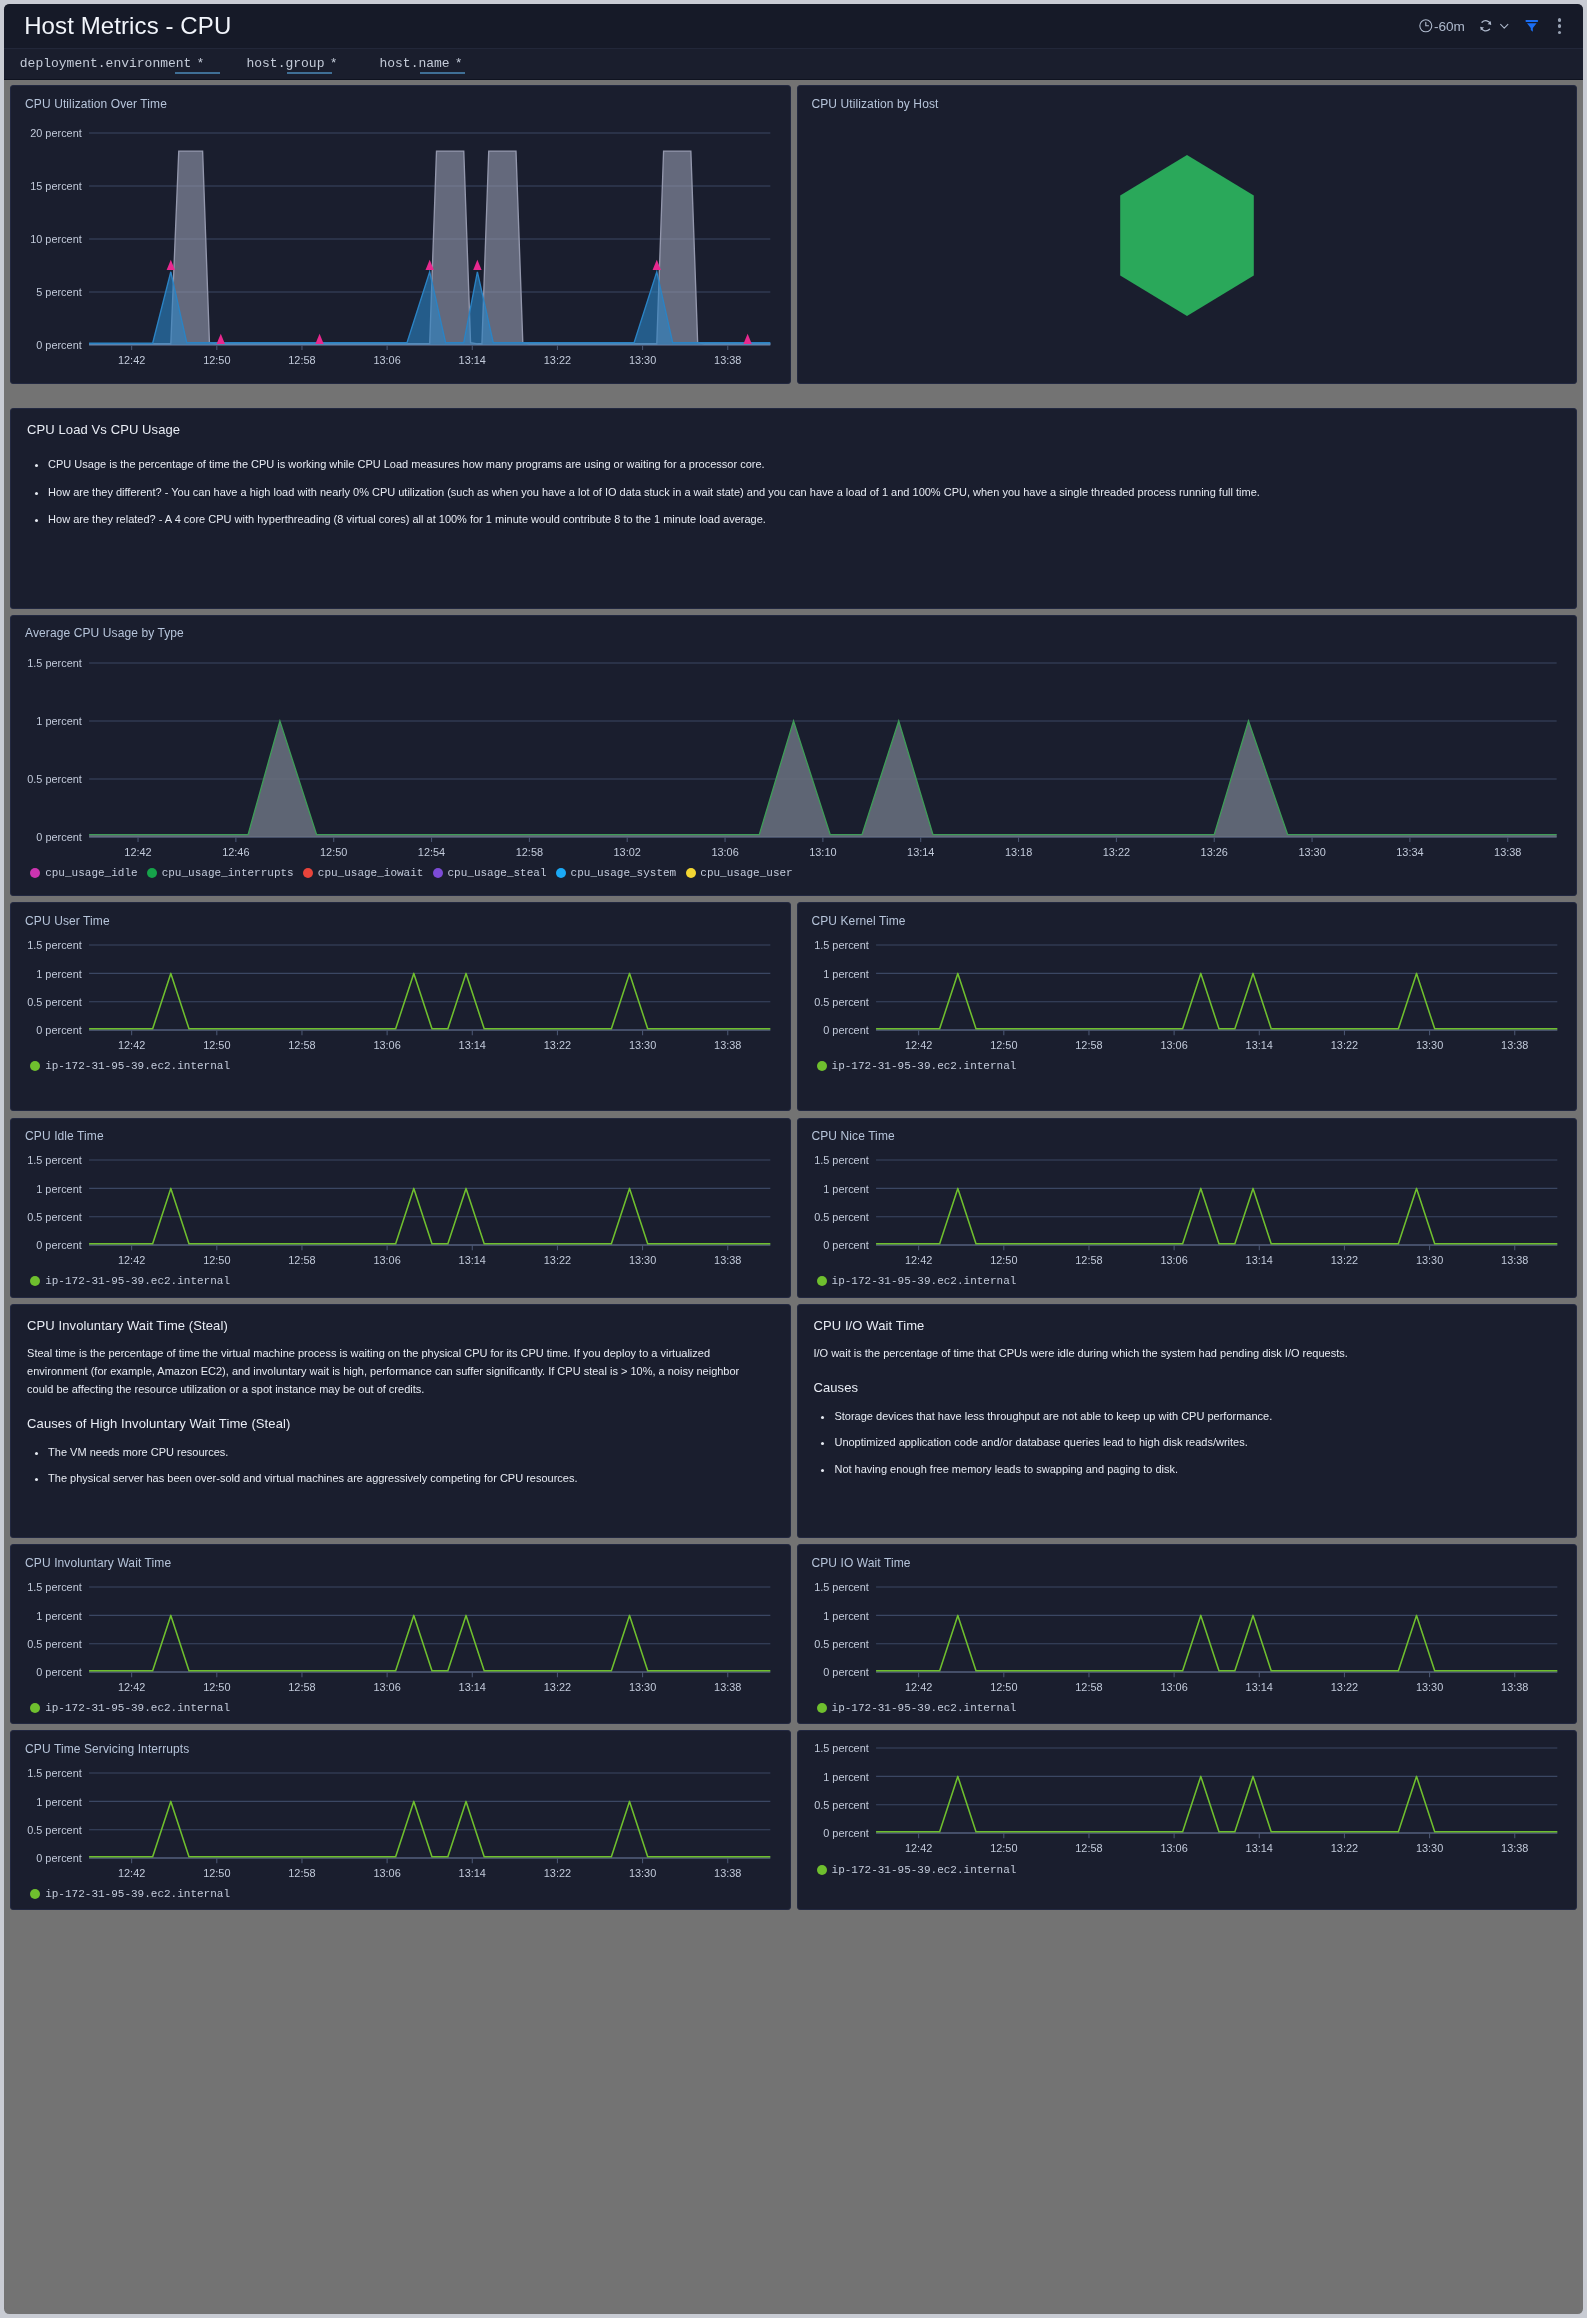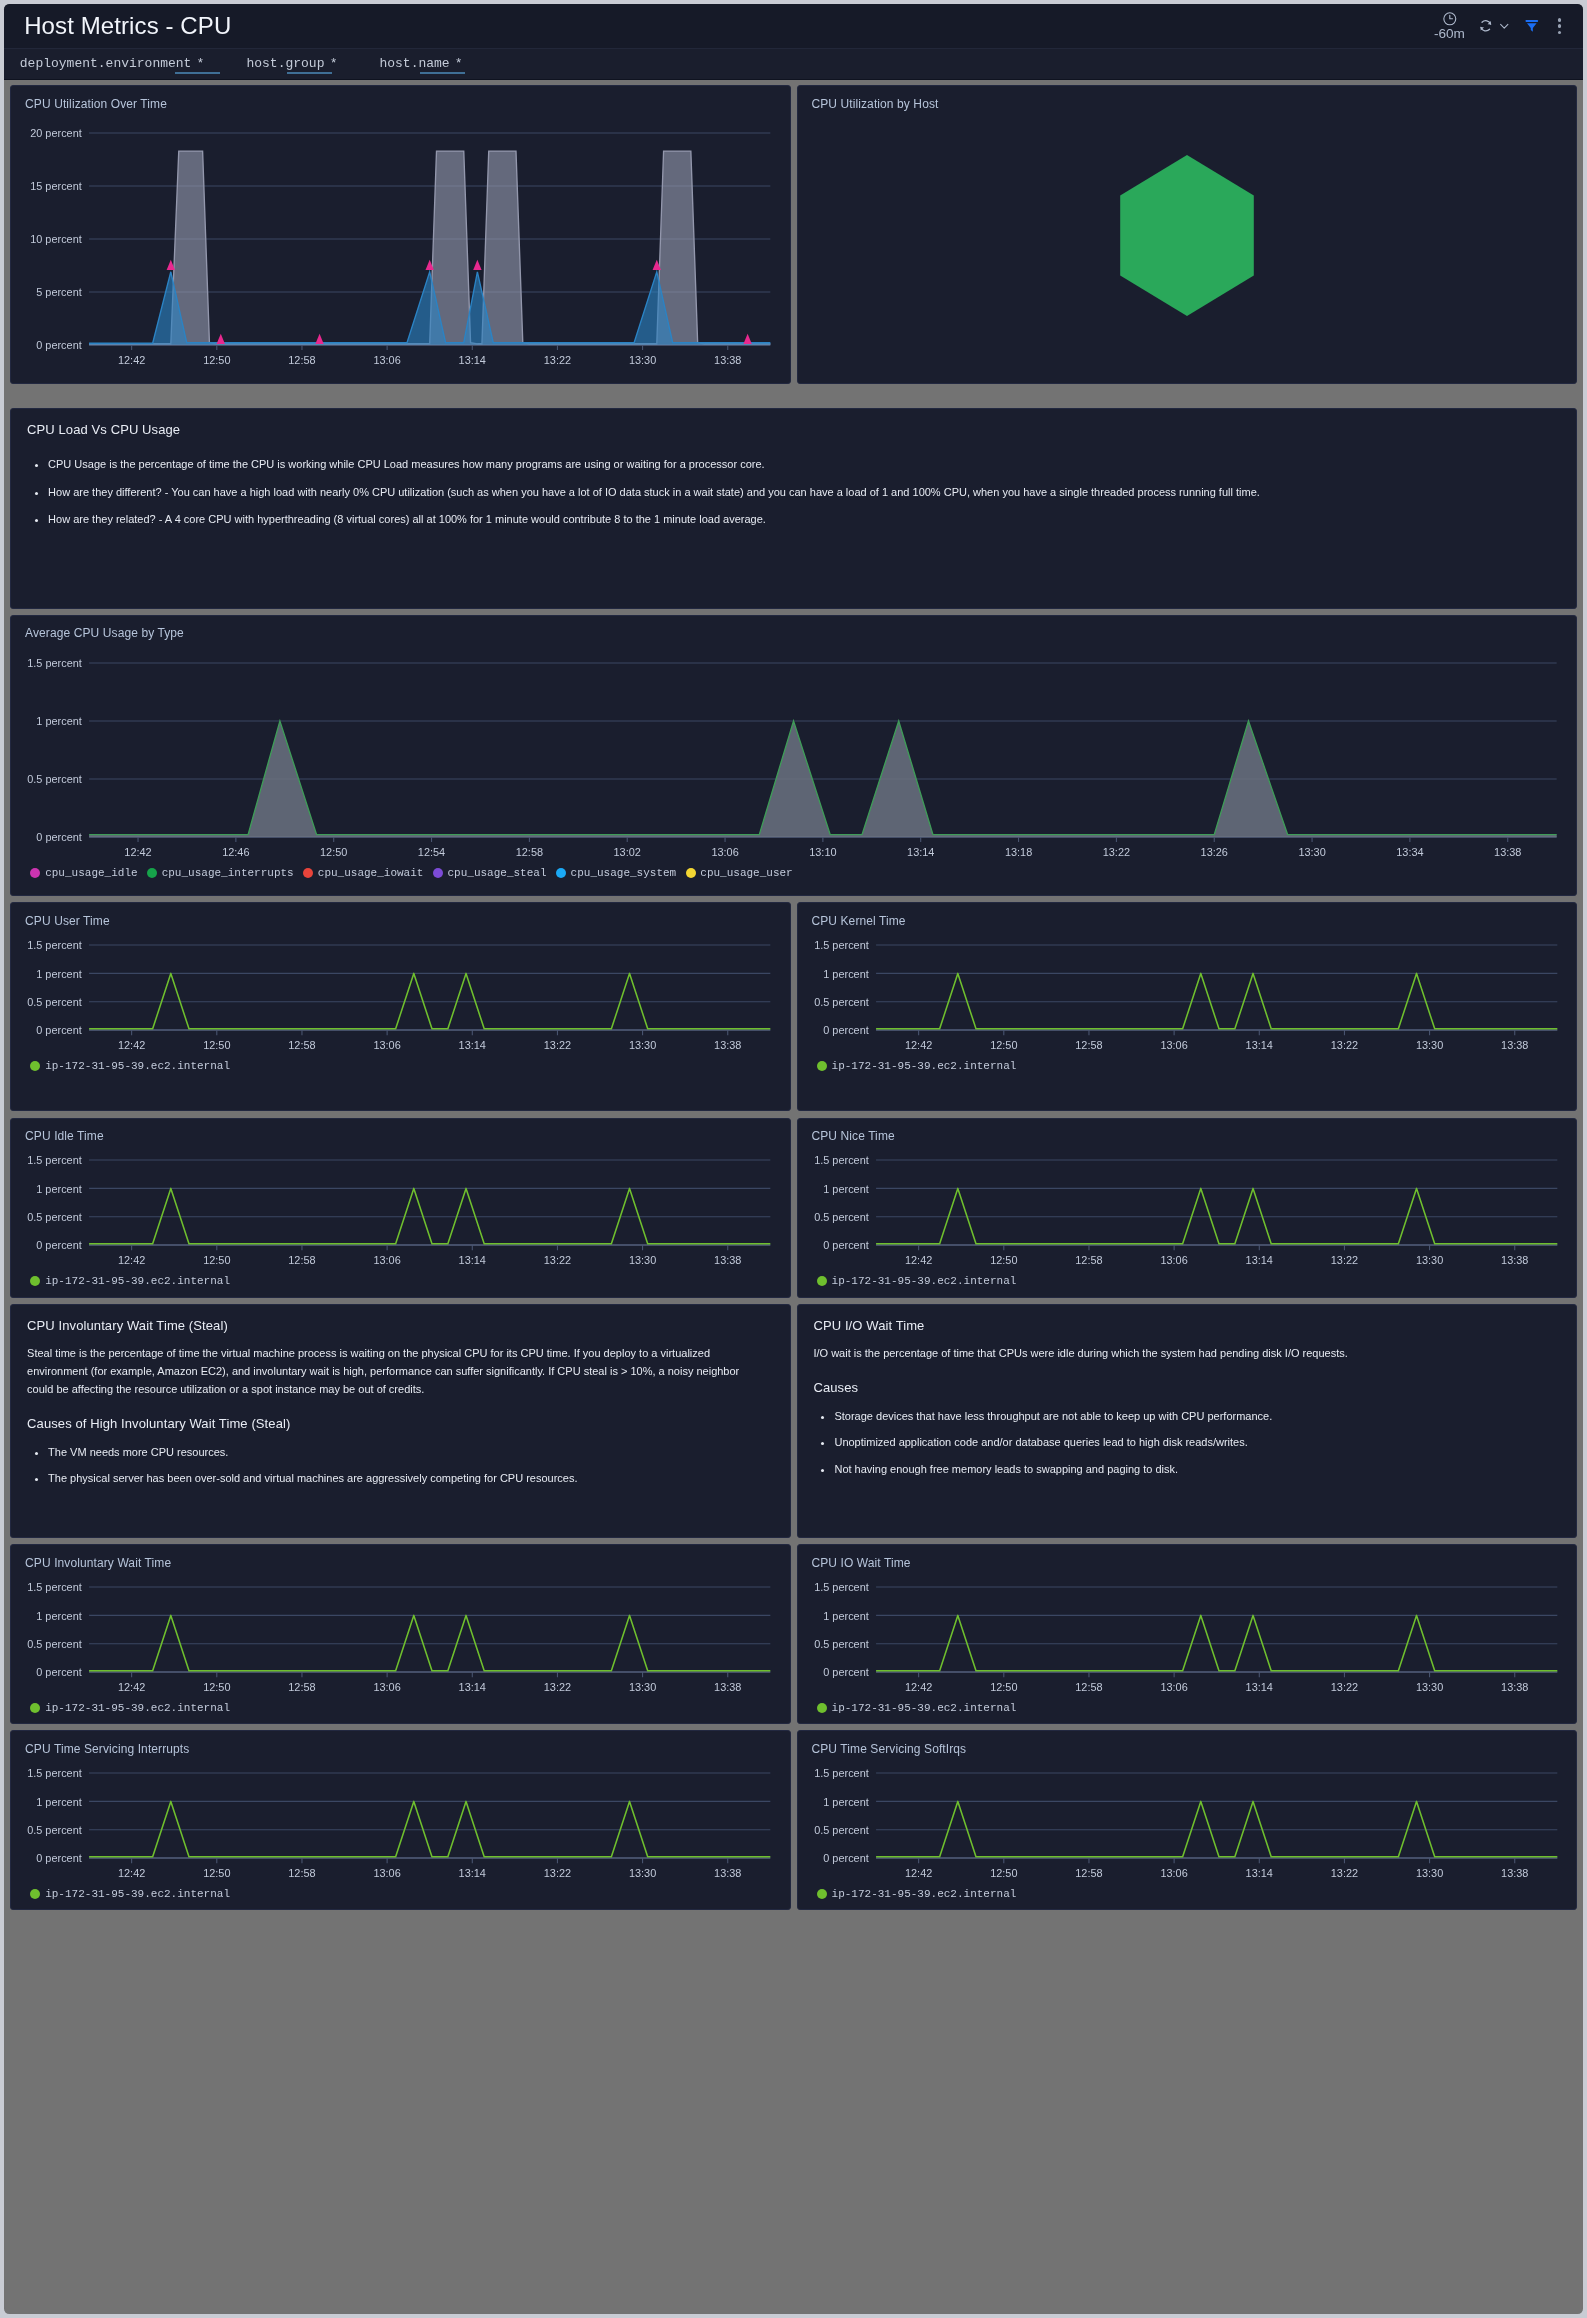--- a/index.html
+++ b/index.html
@@ -25,21 +25,21 @@
     padding: 0 17.7px 0 20px;
     position: relative;
   }
   .app-title {
     font-size: 24px; font-weight: 400; color: #f2f5fb;
     letter-spacing: 0.1px; line-height: 1;
   }
   .topbar-right {
     margin-left: auto; display: flex; align-items: center; gap: 13.6px;
   }
-  .time-picker { display: flex; align-items: center; gap: 0; flex-direction: column; }
+  .time-picker { display: flex; align-items: center; gap: 0; }
   .time-label { font-size: 13.6px; color: #aeb9cc; }
   .icon-clock { width: 15.6px; height: 15.6px; }
   .refresh-grp { display: flex; align-items: center; gap: 4.2px; }
   .icon-refresh { width: 15.6px; height: 15.6px; }
   .icon-chev { width: 12.5px; height: 12.5px; }
   .icon-filter { width: 15.6px; height: 15.6px; }
   .kebab { display: flex; flex-direction: column; gap: 2.6px; align-items: center; padding: 2.1px 4.2px; }
   .kebab i { display: block; width: 3.6px; height: 3.6px; border-radius: 50%; background: #98a2b3; }
 
   
@@ -618,21 +618,20 @@
             </svg>
           </div>
         <div class="legend">
             <div class="lg-item">
               <span class="lg-dot" style="background: rgb(111, 191, 46);"></span>
               <span class="lg-txt">ip-172-31-95-39.ec2.internal</span>
             </div>
           </div>
       </div>
       <div class="panel half">
-        <div class="ptitle">CPU Time Servicing SoftIrqs</div>
         <div class="chartwrap" style="height:129px;">
             <svg class="chart-svg" viewBox="0 0 1495 248" preserveAspectRatio="none">
               <line x1="150" y1="196" x2="1459" y2="196" stroke="#54617e" stroke-width="3"></line>
               <text x="136" y="204" text-anchor="end" class="ylab">0 percent</text>
               <line x1="150" y1="141.625" x2="1459" y2="141.625" stroke="#3b4763" stroke-width="2"></line>
               <text x="136" y="149.625" text-anchor="end" class="ylab">0.5 percent</text>
               <line x1="150" y1="87.25" x2="1459" y2="87.25" stroke="#3b4763" stroke-width="2"></line>
               <text x="136" y="95.25" text-anchor="end" class="ylab">1 percent</text>
               <line x1="150" y1="32.875" x2="1459" y2="32.875" stroke="#3b4763" stroke-width="2"></line>
               <text x="136" y="40.875" text-anchor="end" class="ylab">1.5 percent</text>

